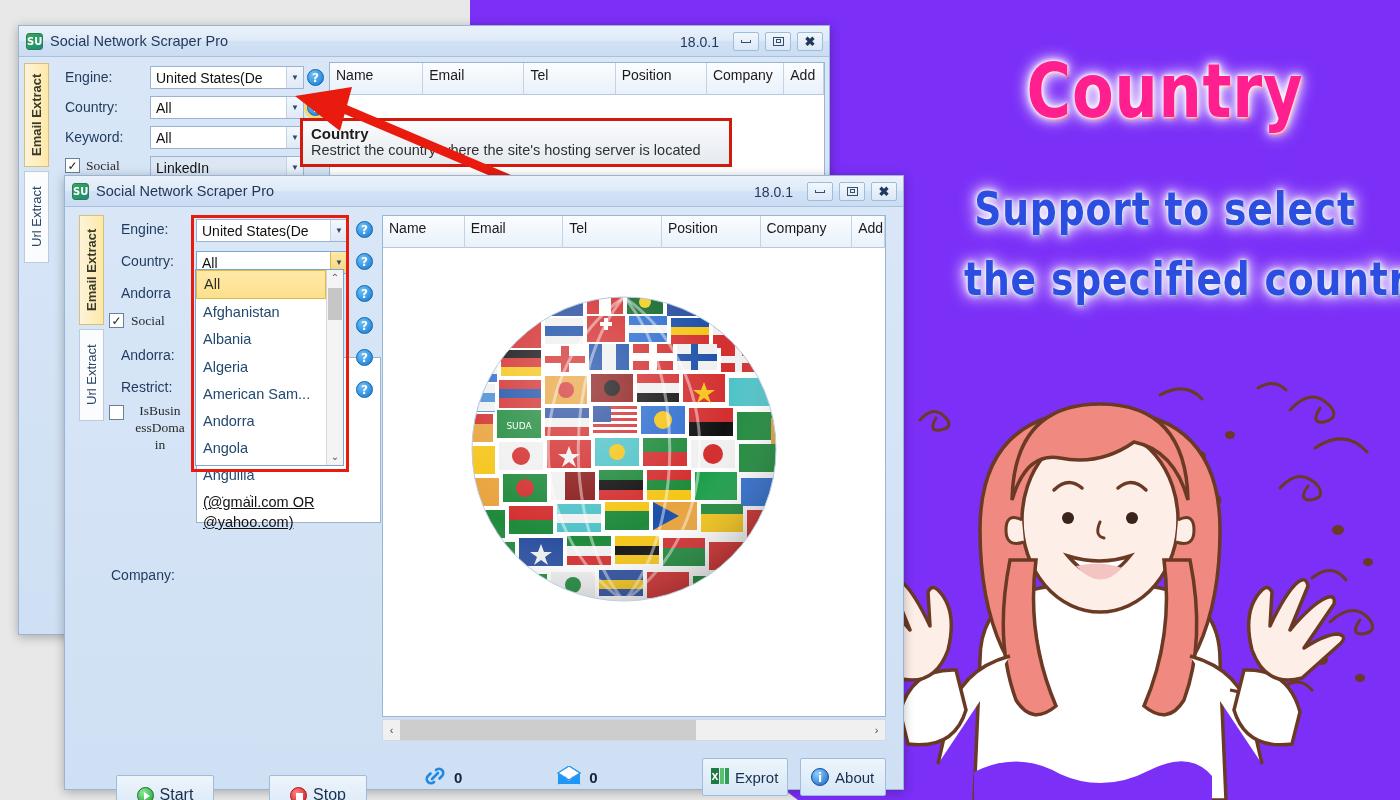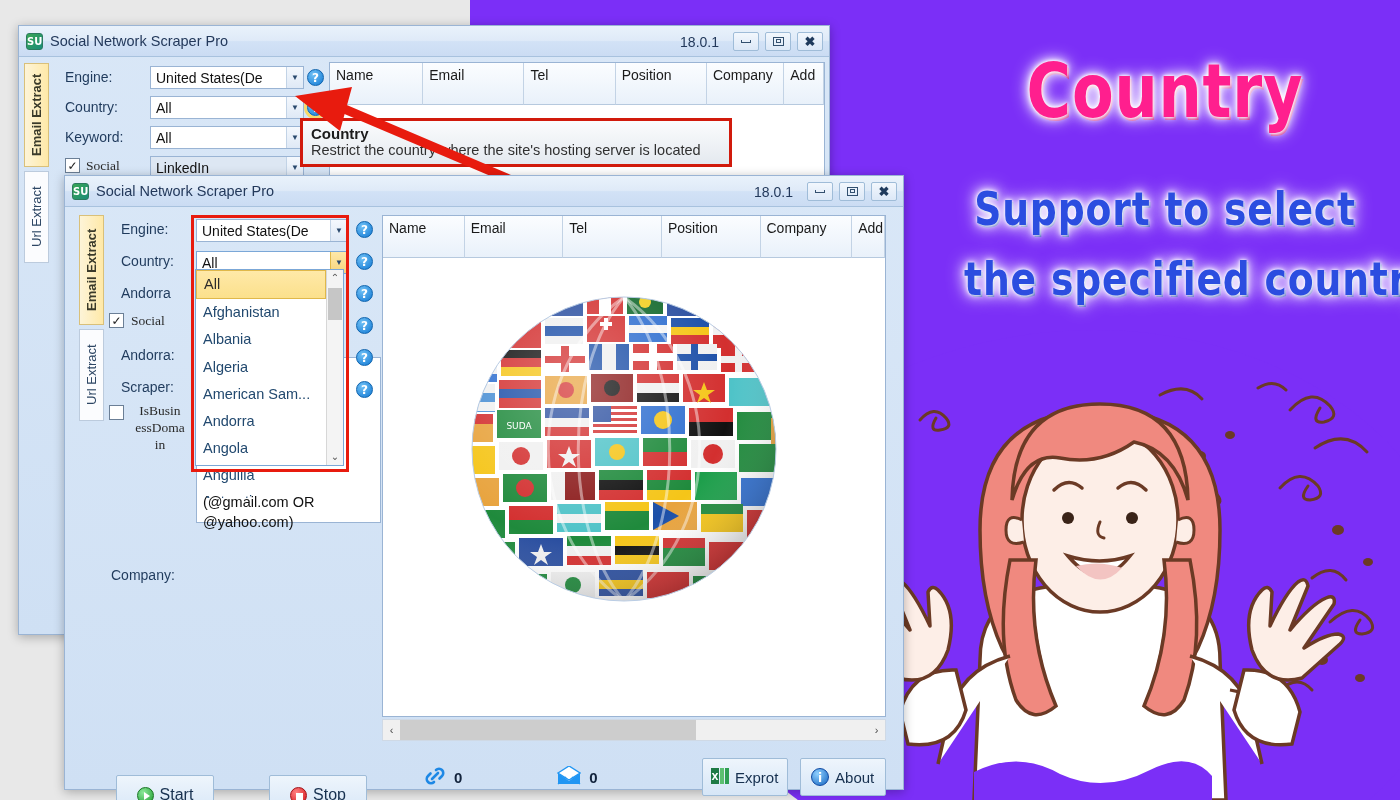--- a/index.html
+++ b/index.html
@@ -146,21 +146,21 @@
   }
   .help.hl { box-shadow:0 0 0 3px #f7d96a; }
   .cbox {
     position:absolute; width:15px; height:15px; background:#fff;
     border:1px solid #6b7f96; display:flex; align-items:center; justify-content:center;
     font-size:12px; color:#222; line-height:1;
   }
 
   
   .tbl { position:absolute; background:#fff; border:1px solid #9ab4d4; overflow:hidden; }
-  .tbl-head { display:flex; height:42px; }
+  .tbl-head { display:flex; height:32px; }
   .th {
     border-right:1px solid #c3d3e5; border-bottom:1px solid #b6c9de;
     background:linear-gradient(to bottom,#fbfdff,#e9f1fa);
     font-size:14px; color:#1a1a1a; padding-left:6px; line-height:25px;
     overflow:hidden; white-space:nowrap;
   }
 
   
   .hscroll {
     position:absolute; height:22px; background:#f0f0f0;
@@ -406,27 +406,27 @@
     </div>
 
     <div class="lbl" style="left:56px; top:78px;">Andorra</div>
 
     <div class="cbox" style="left:44px; top:106px;">
       <span>✓</span>
     </div>
     <div class="lbl lbl-mono" style="left:66px; top:106px;">Social</div>
 
     <div class="lbl" style="left:56px; top:140px;">Andorra:</div>
-    <div class="lbl" style="left:56px; top:172px;">Scraper:</div>
+    <div class="lbl" style="left:56px; top:172px;">Restrict:</div>
 
     <div class="cbox" style="left:44px; top:198px;"></div>
     <div class="lbl lbl-mono" style="left:64px; top:196px; width:62px; text-align:center; line-height:1.25;">IsBusin essDoma in</div>
 
     <div style="position:absolute; left:131px; top:150px; width:185px; height:166px; background:#fff; border:1px solid #9ab4d4;">
-      <div style="position:absolute; left:6px; top:135px; font-size:14.5px; color:#111; line-height:1.35; width:170px;">(@gmail.com OR @yahoo.com)</div>
+      <div style="position:absolute; left:6px; top:135px; font-size:14.5px; color:#111; line-height:1.35; width:170px;text-decoration:underline;">(@gmail.com OR @yahoo.com)</div>
     </div>
 
     <div class="lbl" style="left:46px; top:360px;">Company:</div>
 
     <div class="btn lg" style="position:absolute; left:51px; top:568px; width:98px; height:40px;">
       <span style="display:inline-block;width:17px;height:17px;border-radius:50%;background:radial-gradient(circle at 35% 30%,#8ce89a,#1d9b2e);border:1px solid #14731f;position:relative;">
         <span style="position:absolute;left:6px;top:4px;border-left:6px solid #fff;border-top:4px solid transparent;border-bottom:4px solid transparent;"></span>
       </span>
       <span>Start</span>
     </div>

